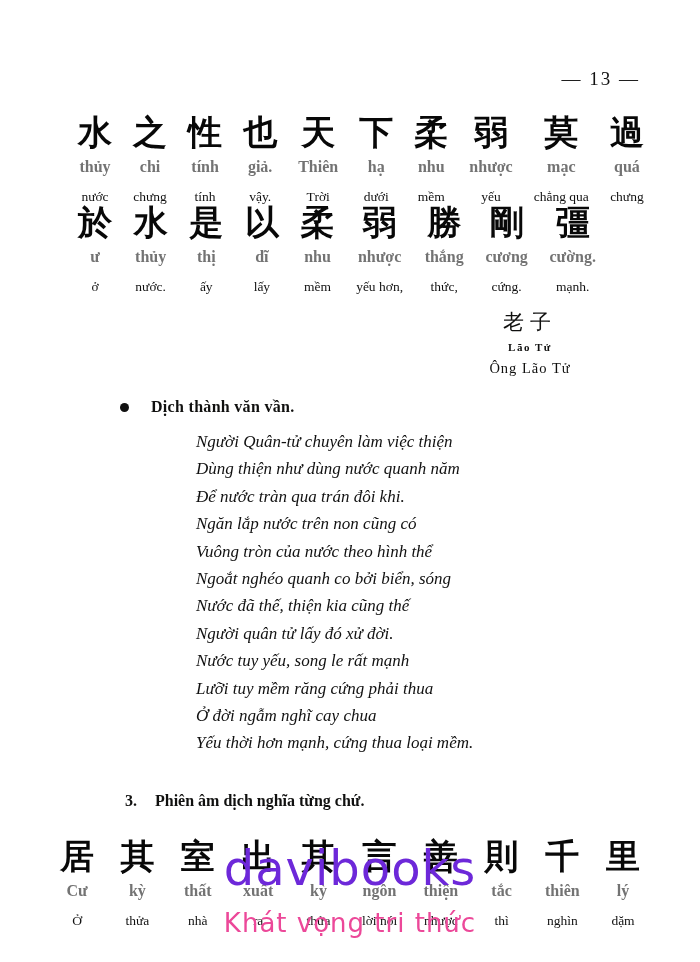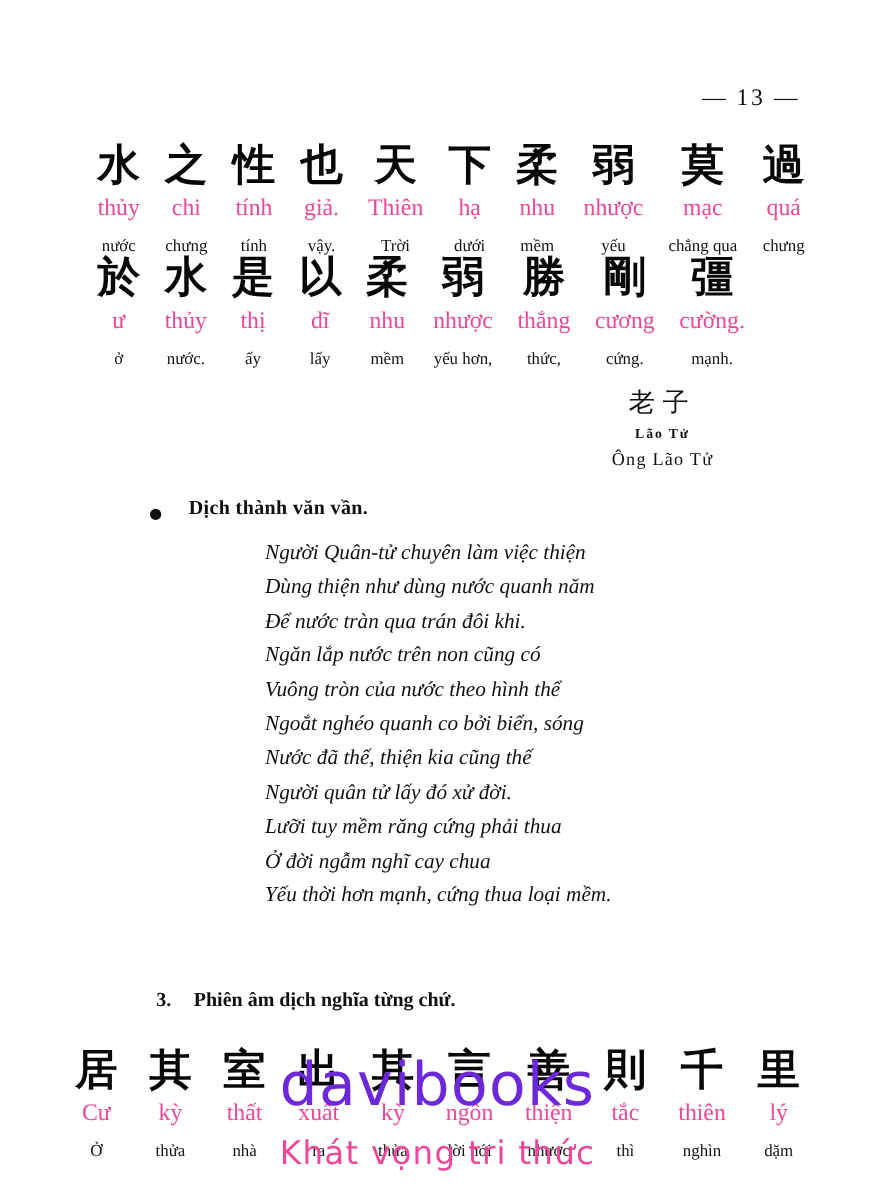--- a/index.html
+++ b/index.html
@@ -47,26 +47,26 @@
   }
   .han-char {
     font-family: "DejaVu Sans", sans-serif;
     font-size: 34px;
     line-height: 40px;
     color: #080808;
     font-weight: 600;
   }
   .han-rom {
     font-family: "Liberation Serif", serif;
-    font-size: 19px;
+    font-size: 16px;
     line-height: 17px;
     margin-top: 6px;
-    font-weight: 400;
+    font-weight: 700;
     white-space: nowrap;
-    color: #ec4899;
+    color: #737373;
   }
   .han-gloss {
     font-family: "Liberation Serif", serif;
     font-size: 13.5px;
     line-height: 17px;
     margin-top: 13px;
     white-space: nowrap;
     color: #111;
   }
 
@@ -93,21 +93,21 @@
     font-family: "Liberation Serif", serif;
     font-size: 14.5px;
     letter-spacing: 1px;
     margin-top: 4px;
   }
 
   
   .section-bullet-row {
     position: absolute;
     display: flex;
-    align-items: flex-end;
+    align-items: center;
   }
   .bullet {
     width: 9px;
     height: 9px;
     border-radius: 50%;
     background: #111;
     display: inline-block;
     margin-right: 22px;
   }
   .section-title {
@@ -119,21 +119,21 @@
 
   
   .verse {
     position: absolute;
     font-family: "Liberation Serif", serif;
     font-style: italic;
     font-size: 17px;
     line-height: 27.4px;
     color: #111;
   }
-  .verse div { white-space: nowrap; margin-left: 16px; }
+  .verse div { white-space: nowrap; }
 
   
   .num-section {
     position: absolute;
     font-family: "Liberation Serif", serif;
     font-size: 16px;
     font-weight: 700;
   }
   .num-section .num { margin-right: 14px; }
 
@@ -283,20 +283,21 @@
 
   <div class="verse" style="left:196px; top:428px;">
     <div>Người Quân-tử chuyên làm việc thiện</div>
     <div>Dùng thiện như dùng nước quanh năm</div>
     <div>Để nước tràn qua trán đôi khi.</div>
     <div>Ngăn lắp nước trên non cũng có</div>
     <div>Vuông tròn của nước theo hình thể</div>
     <div>Ngoắt nghéo quanh co bởi biển, sóng</div>
     <div>Nước đã thế, thiện kia cũng thế</div>
     <div>Người quân tử lấy đó xử đời.</div>
+    <div>Nước tuy yếu, song le rất mạnh</div>
     <div>Lưỡi tuy mềm răng cứng phải thua</div>
     <div>Ở đời ngẫm nghĩ cay chua</div>
     <div>Yếu thời hơn mạnh, cứng thua loại mềm.</div>
   </div>
 
   <div class="num-section" style="left:125px; top:792px;">
     <span class="num">3.</span>
     <span>Phiên âm dịch nghĩa từng chứ.</span>
   </div>
 

